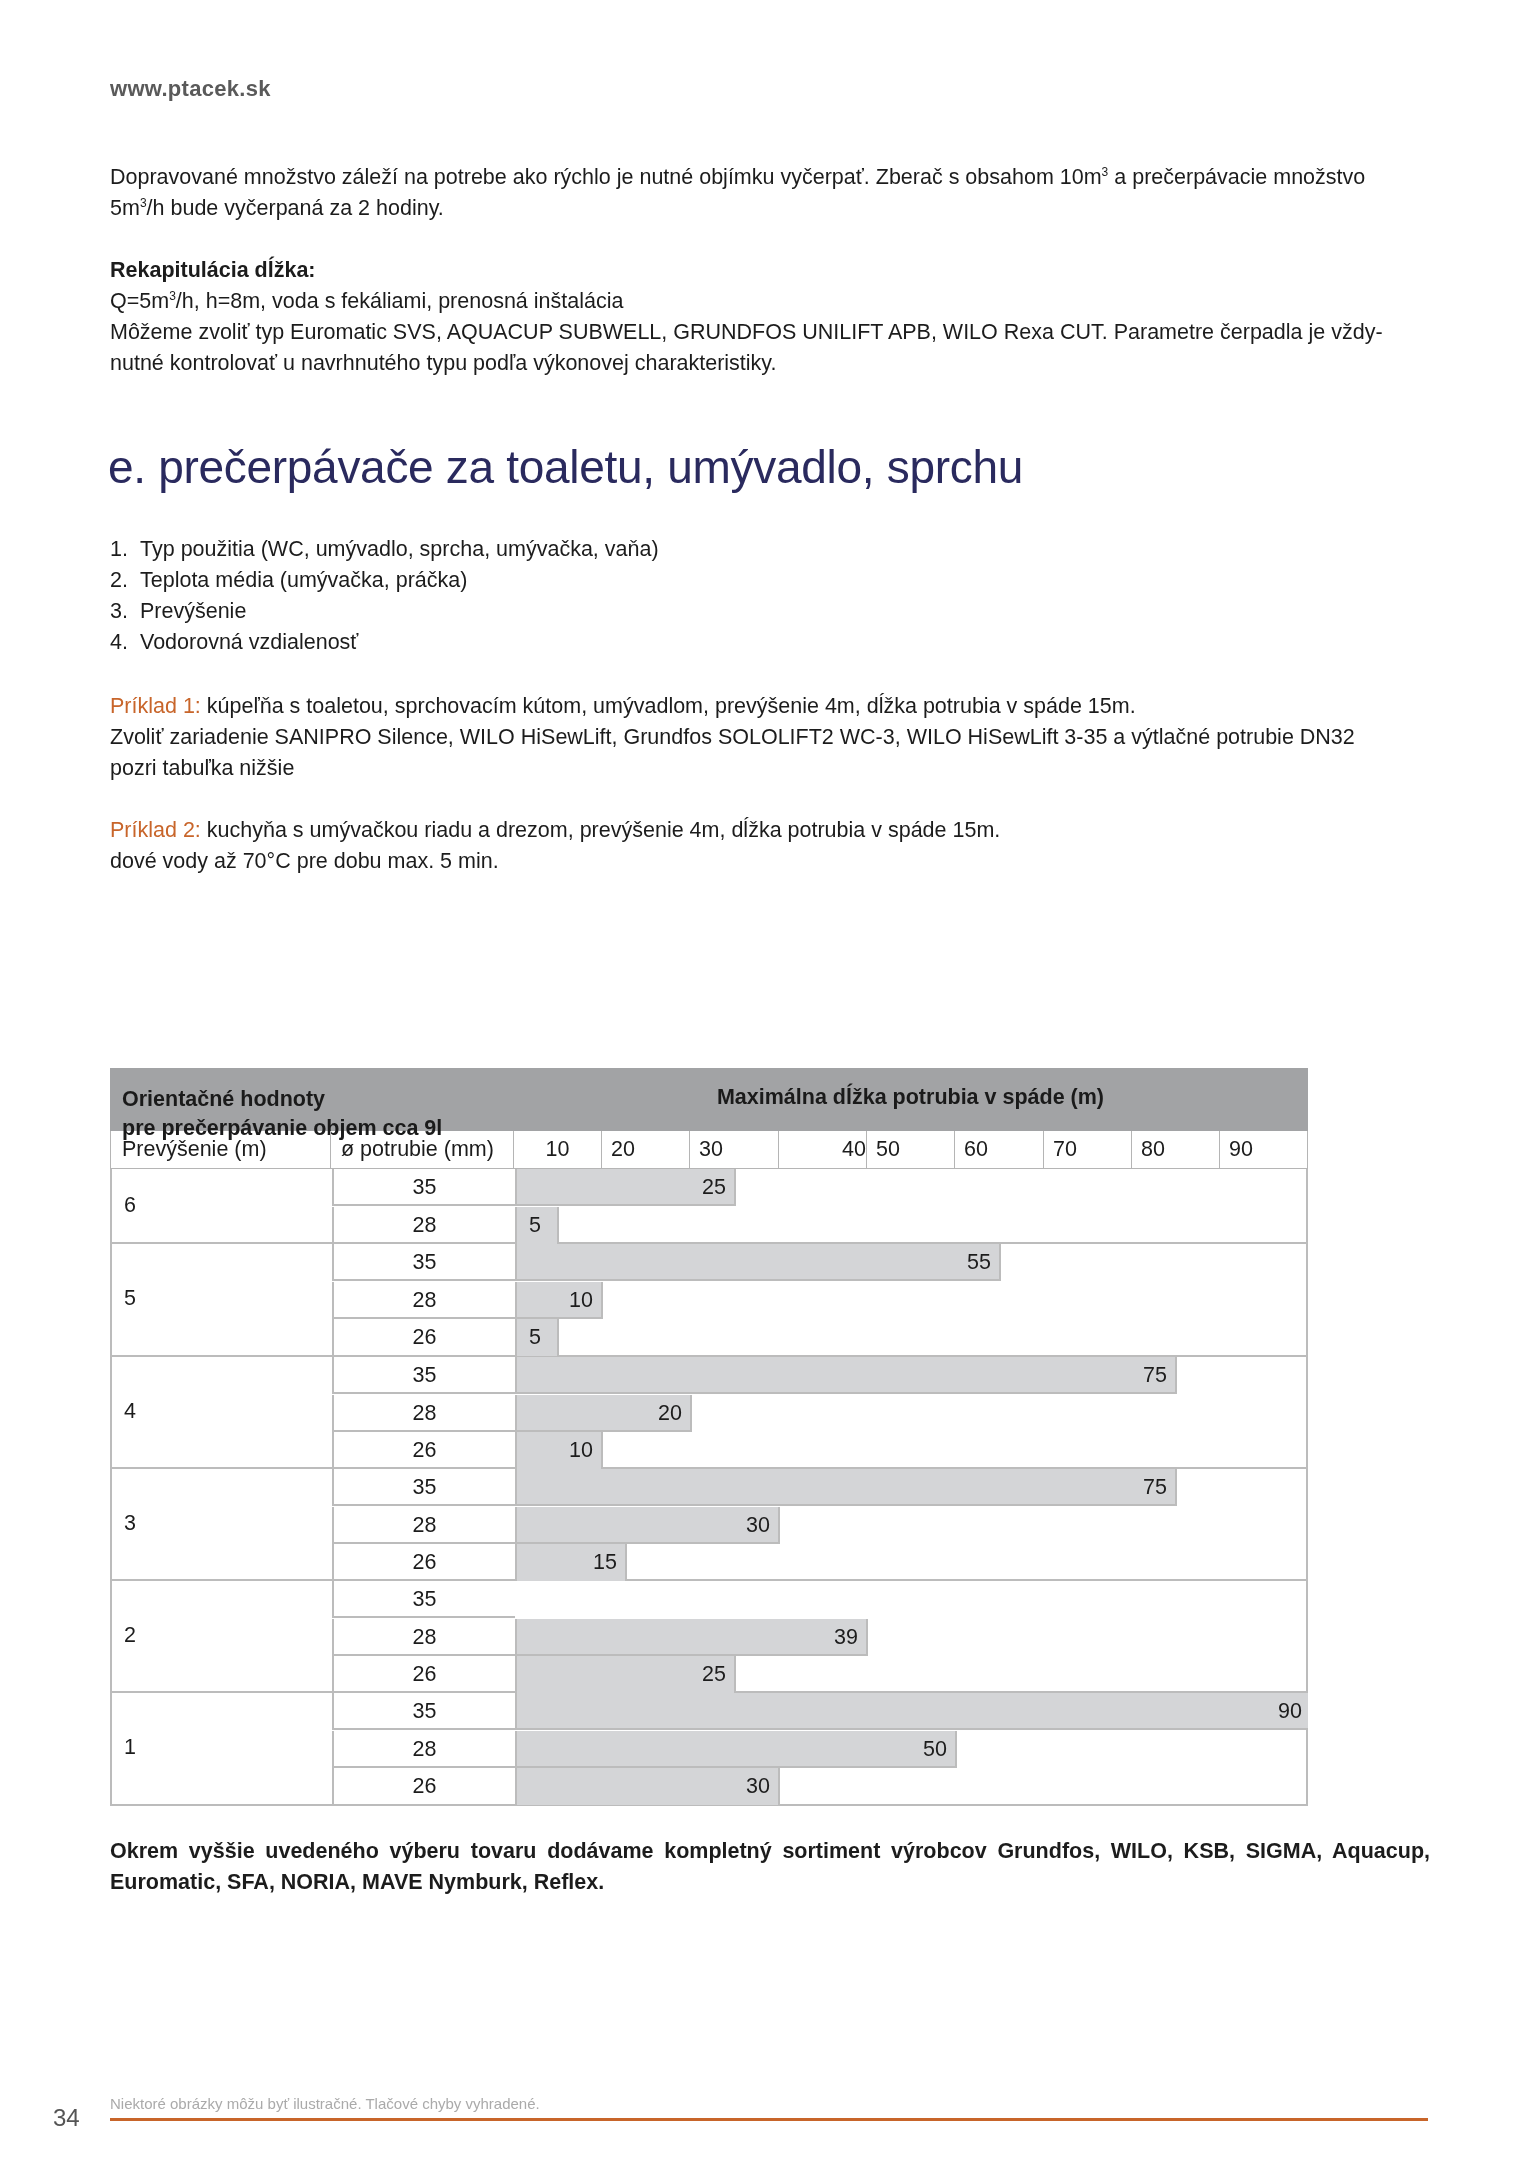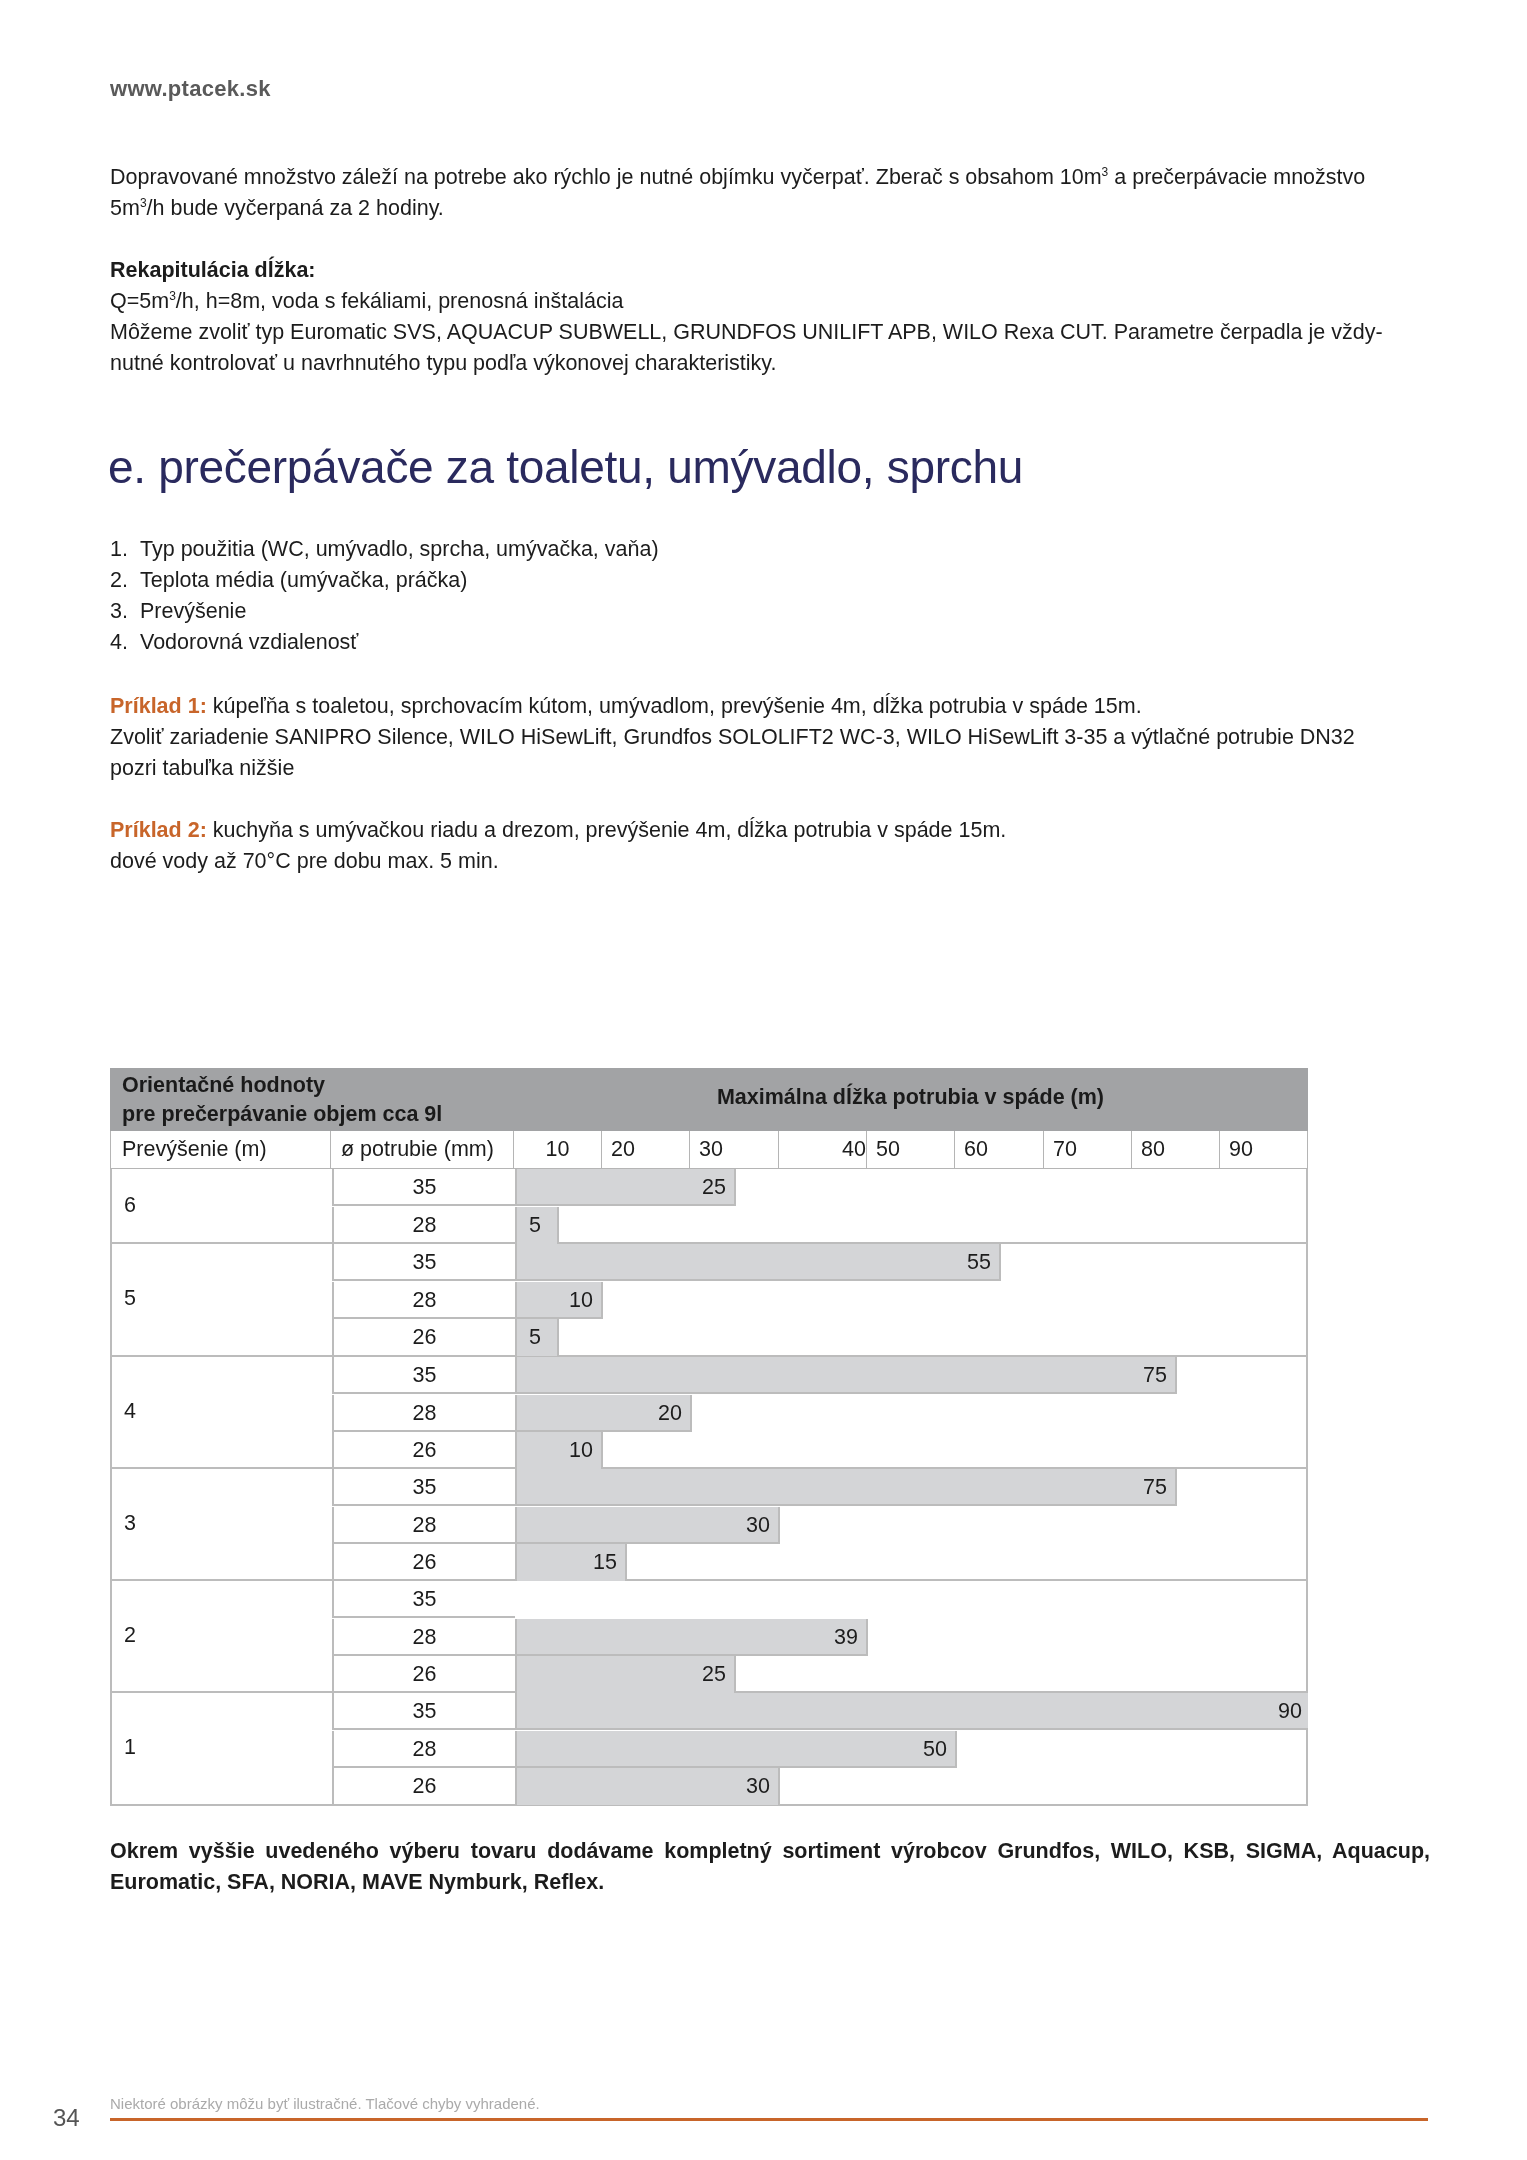--- a/index.html
+++ b/index.html
@@ -15,29 +15,29 @@
     left: 110px; width: 1320px; font-size: 21.5px; line-height: 31px; color: #1c1c1c;
   }
   .para sup { font-size: 12px; vertical-align: 8px; line-height: 0; }
   .bold { font-weight: bold; }
   .section-title {
     left: 108px; top: 440px; font-size: 46px; color: #2a2a5e; font-weight: normal; letter-spacing: -0.3px;
   }
   .numlist { left: 110px; top: 534px; font-size: 21.5px; line-height: 31px; margin: 0; padding: 0; list-style: none; }
   .numlist li { display: flex; }
   .numlist .n { width: 30px; }
-  .orange { color: #c8652a; font-weight: bold; }
+  .orange { color: #c8652a; font-weight: normal; }
 
   
   .tbl { left: 110px; top: 1068px; width: 1198px; }
   .thead1 {
     position: absolute; left: 0; top: 0; width: 1198px; height: 63px; background: #a2a3a5;
   }
   .thead1 .t-left {
-    position: absolute; left: 12px; top: 3px; font-size: 21.5px; font-weight: bold; line-height: 29px; color: #1a1a1a;
+    position: absolute; left: 12px; top: 17px; font-size: 21.5px; font-weight: bold; line-height: 29px; color: #1a1a1a;
   }
   .thead1 .t-right {
     position: absolute; left: 403px; width: 795px; top: 17px; text-align: center; font-size: 21.5px; font-weight: bold; color: #1a1a1a;
   }
   .thead2 {
     position: absolute; left: 0; top: 63px; width: 1196px; height: 37px; border: 1px solid #b5b5b5; border-top: none;
     font-size: 21.5px;
   }
   .thead2 .c { position: absolute; top: 0; height: 37px; line-height: 37px; border-right: 1px solid #b5b5b5; box-sizing: border-box; }
   .body-rows { position: absolute; left: 0; top: 101px; width: 1198px; }

